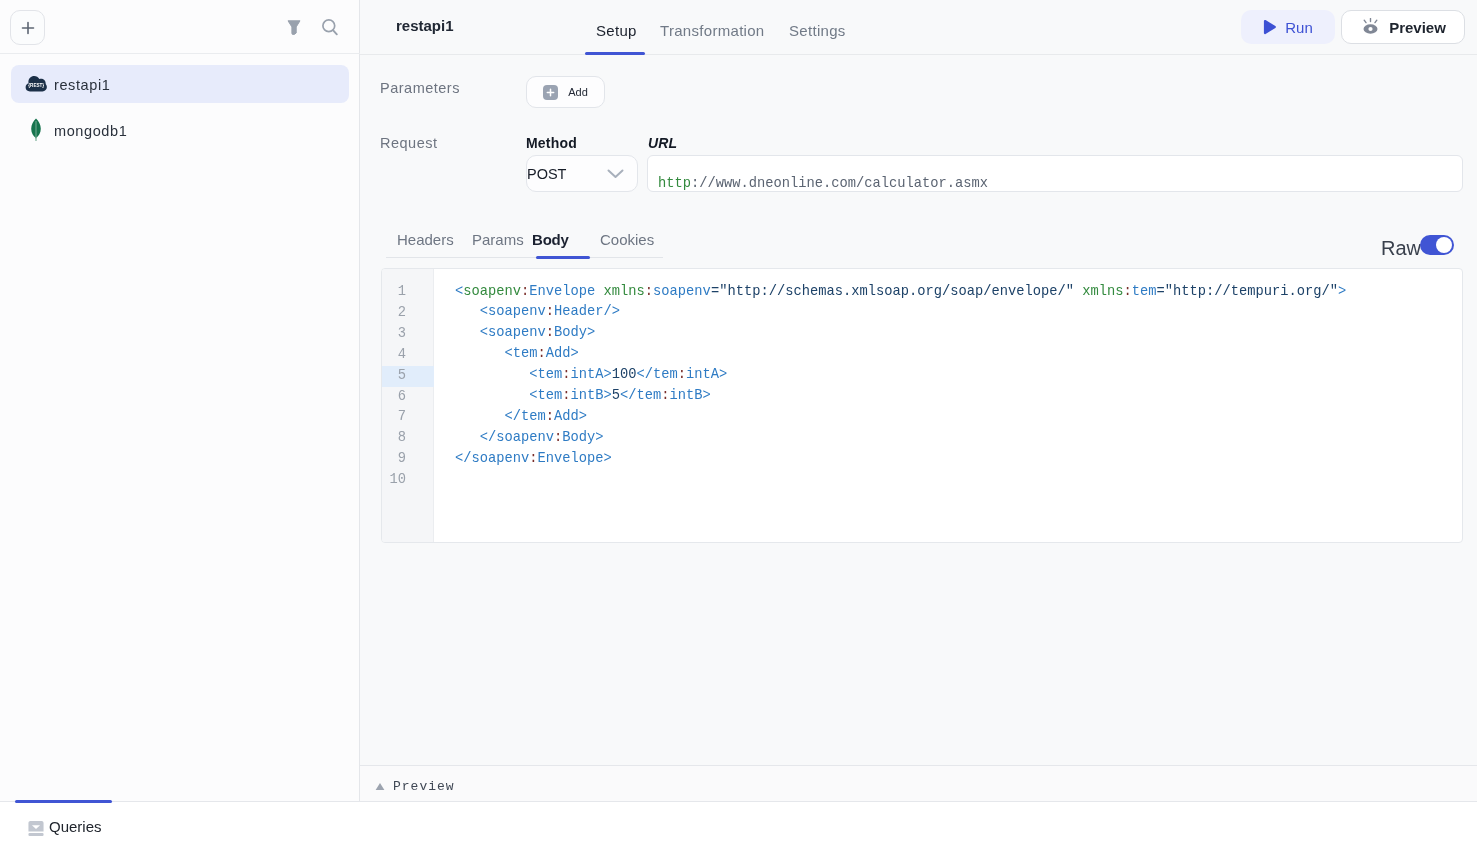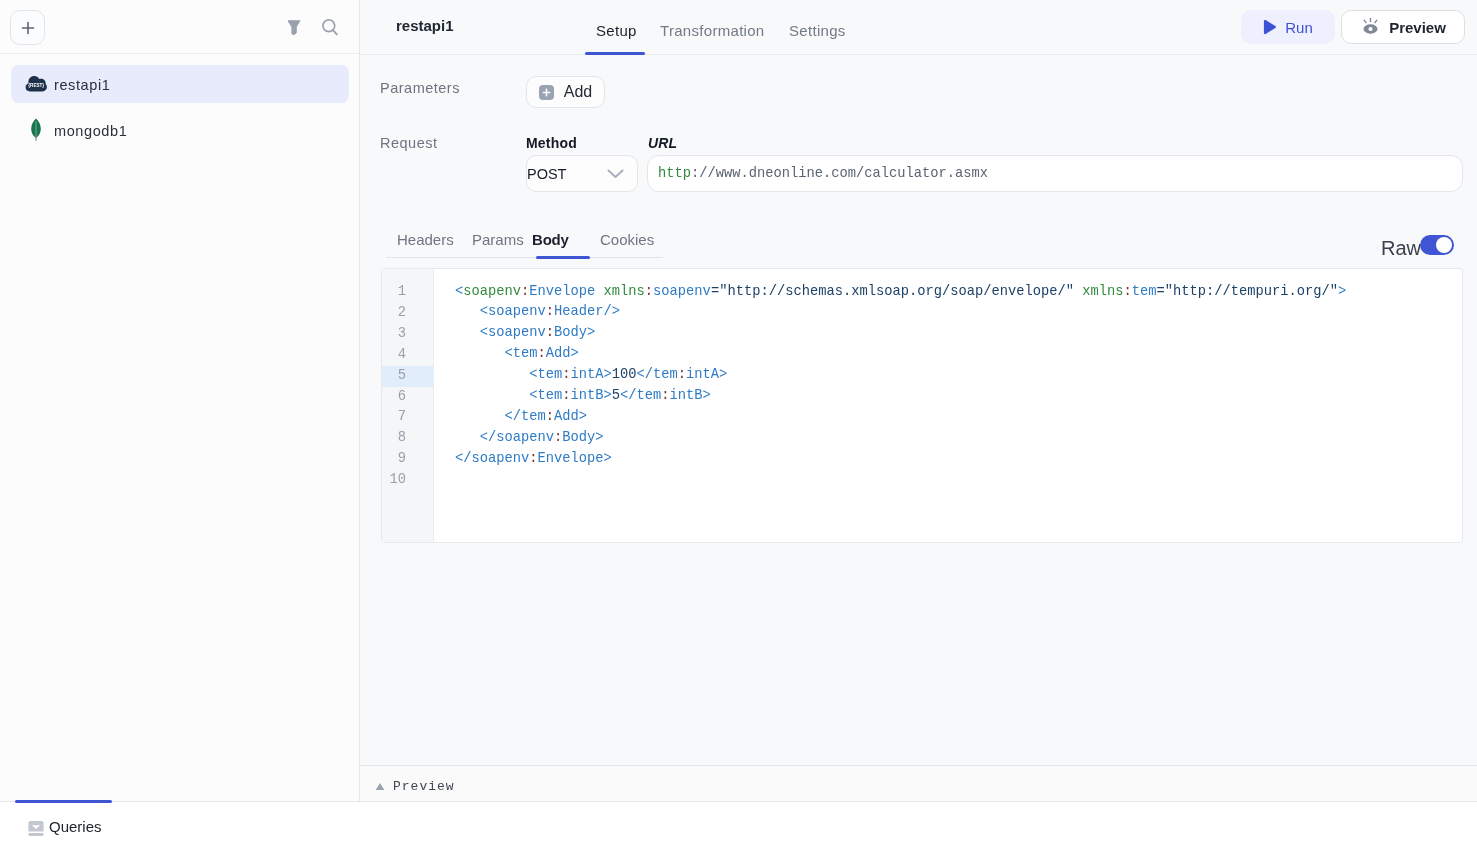--- a/index.html
+++ b/index.html
@@ -37,26 +37,26 @@
             font-size:15px; font-weight:500; color:#3d51d4; }
   #prevbtn { position:absolute; left:981px; top:10px; width:124px; height:34px; border-radius:10px;
              background:#ffffff; border:1px solid #dcdfe4; display:flex; align-items:center;
              justify-content:center; gap:8px; font-size:15px; font-weight:600; color:#1e242e; }
 
   
   .seclabel { position:absolute; font-size:14.5px; letter-spacing:0.5px; color:#6d7480;text-align:right; }
   .boldlabel { position:absolute; font-size:14px; font-weight:700; letter-spacing:0.2px; color:#141a25; }
   #addbtn { position:absolute; left:526px; top:76px; width:79px; height:32px; border-radius:10px;
             border:1px solid #e2e5ea; background:#fdfdfe; display:flex; align-items:center;
-            justify-content:center; gap:10px; font-size:16px; color:#232936; }
+            justify-content:center; gap:10px; font-size:11px; color:#232936; }
   #methodbox { position:absolute; left:526px; top:155px; width:112px; height:37px; border-radius:10px;
                border:1px solid #e3e6eb; background:#fdfdfe; display:flex; align-items:center;
                font-size:14.5px; color:#171d28; }
-  #urlbox { position:absolute; left:647px; top:155px; width:816px; height:37px; border-radius:12px;
-            border:1px solid #e3e6eb; background:#fff; display:flex; align-items:center;
+  #urlbox { position:absolute; left:647px; top:155px; width:816px; height:37px; border-radius:6px;
+            border:1px solid #e3e6eb; background:#fff; display:flex; align-items:flex-end;
             font-family:"Liberation Mono", monospace; font-size:13.75px; }
   .subtab { position:absolute; top:231px; font-size:15px; color:#6e7683; }
   #tabbody { color:#1b2130; font-weight:600; letter-spacing:-0.2px; }
   #subline { position:absolute; left:386px; top:257px; width:277px; height:1px; background:#e2e5e9; }
   #bodybar { position:absolute; left:536px; top:256px; width:54px; height:3px; background:var(--brand); border-radius:2px; }
   #rawlbl { position:absolute; left:1381px; top:237px; font-size:20px; color:#3a414d; }
   #toggle { position:absolute; left:1420px; top:235px; width:34px; height:20px; border-radius:10px;
             background:var(--brand); }
   #toggle .knob { position:absolute; right:2px; top:2px; width:16px; height:16px; border-radius:50%; background:#fff; }
 

